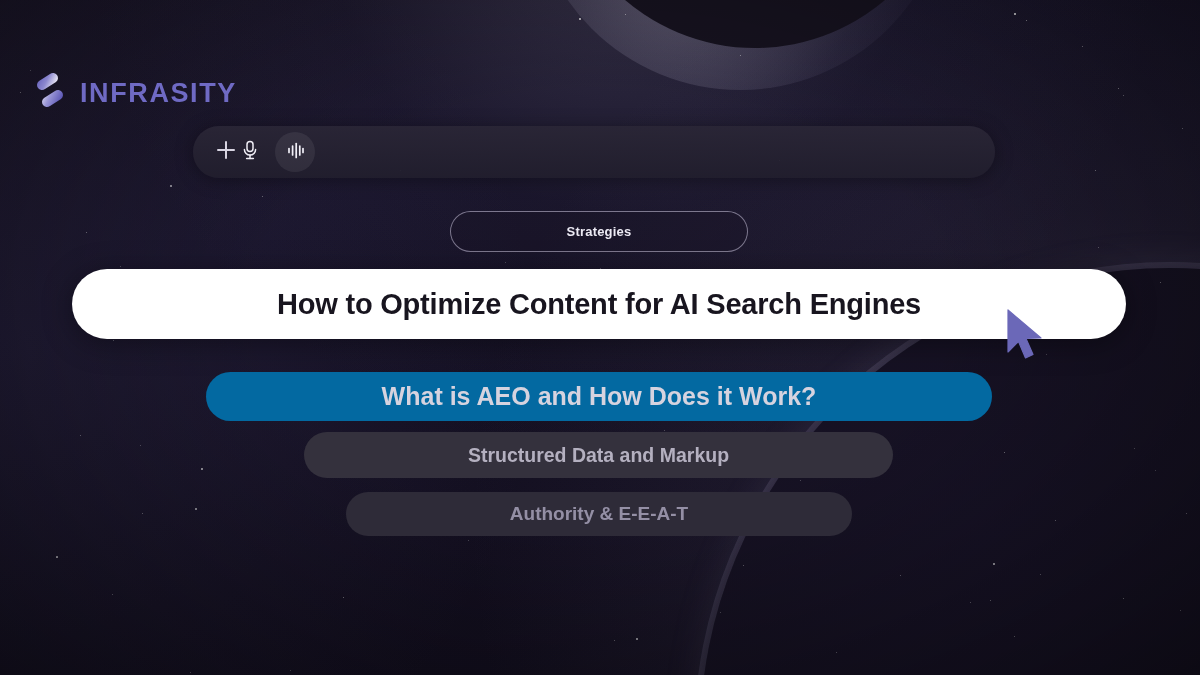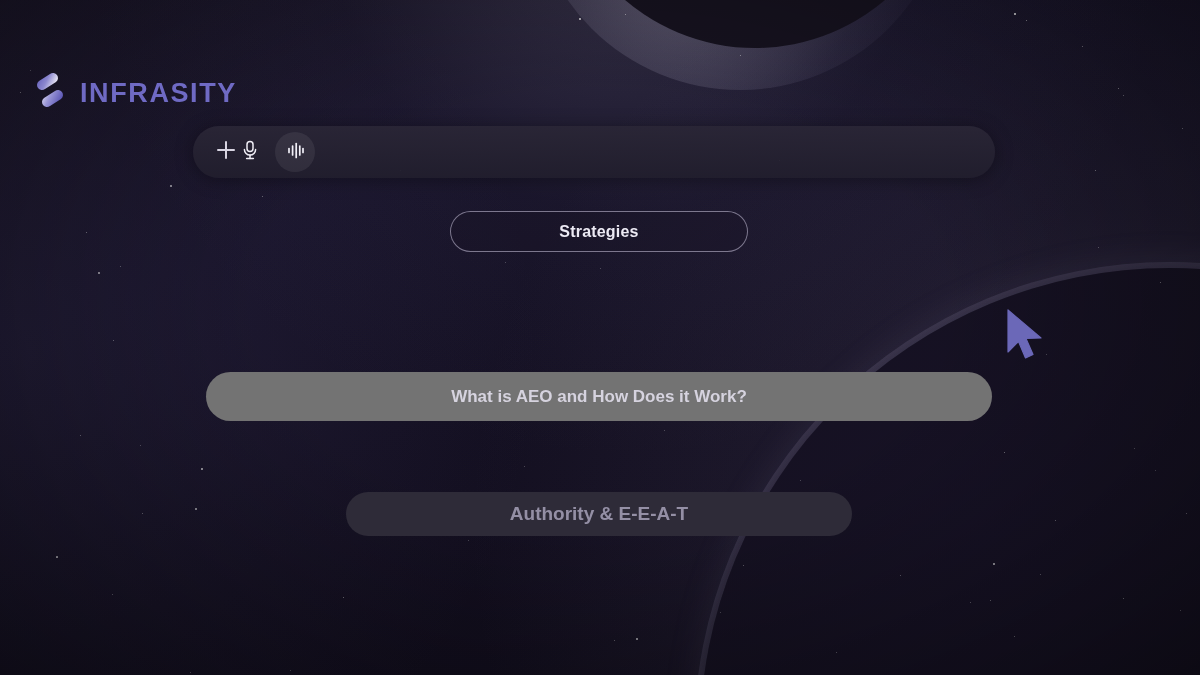--- a/index.html
+++ b/index.html
@@ -111,21 +111,21 @@
   
   .strategies {
     position:absolute; left:450px; top:211px;
     width:298px; height:41px;
     border-radius:21px;
     border:1px solid rgba(205,200,225,0.55);
     display:flex; align-items:center; justify-content:center;
     background:rgba(25,21,38,0.35);
   }
   .strategies-label {
-    font-size:16px; font-weight:bold; color:#eceaf4;
+    font-size:13px; font-weight:bold; color:#eceaf4;
     letter-spacing:0.2px;
   }
 
   
   .headline {
     position:absolute; left:72px; top:269px;
     width:1054px; height:70px;
     border-radius:35px;
     background:#ffffff;
     display:flex; align-items:center; justify-content:center;
@@ -138,22 +138,22 @@
 
   
   .suggestion {
     position:absolute;
     border-radius:999px;
     display:flex; align-items:center; justify-content:center;
     font-weight:bold;
   }
   .sg-0 {
     left:206px; top:372px; width:786px; height:49px;
-    background:#737373;
-    font-size:17px; color:#d6d3df;
+    background:#0369a1;
+    font-size:25px; color:#d6d3df;
   }
   .sg-1 {
     left:304px; top:432px; width:589px; height:46px;
     background:#34313d;
     font-size:19.5px; color:#b4b0c0;
   }
   .sg-2 {
     left:346px; top:492px; width:506px; height:44px;
     background:#2e2b38;
     font-size:19px; color:#948fa5;
@@ -290,23 +290,29 @@
           </g>
         </svg>
       </span>
     </div>
   </div>
 
   <div class="strategies">
     <span class="strategies-label">Strategies</span>
   </div>
 
+  <div class="headline">
+    <span class="headline-text">How to Optimize Content for AI Search Engines</span>
+  </div>
 
   <div class="suggestion sg-0">
     <span>What is AEO and How Does it Work?</span>
+  </div>
+  <div class="suggestion sg-1">
+    <span>Structured Data and Markup</span>
   </div>
   <div class="suggestion sg-2">
     <span>Authority &amp; E-E-A-T</span>
   </div>
 
   <span class="cursor">
     <svg viewBox="0 0 46 58">
       <path d="M4 2 L4 44 L14.5 33.5 L21.5 50 L29 46.5 L22 30.5 L37 30 Z" fill="#6b68b8" stroke="#6b68b8" stroke-width="1.2" stroke-linejoin="round"></path>
     </svg>
   </span>

